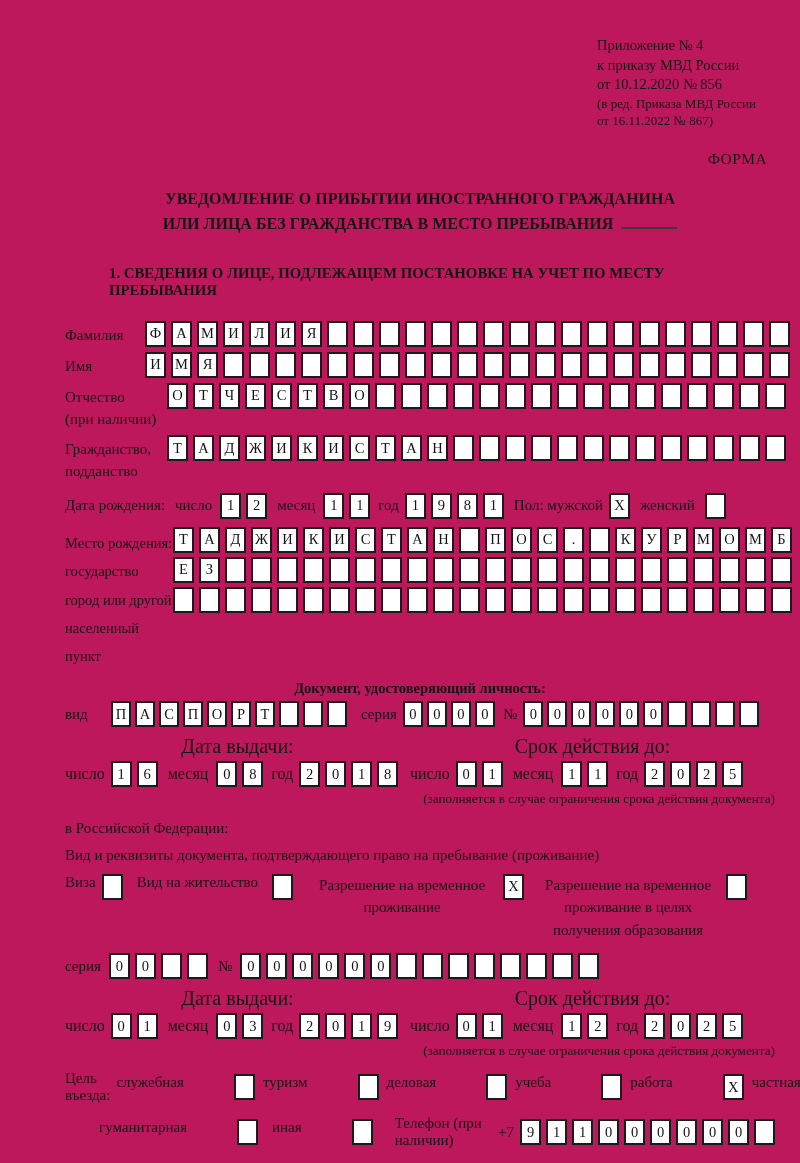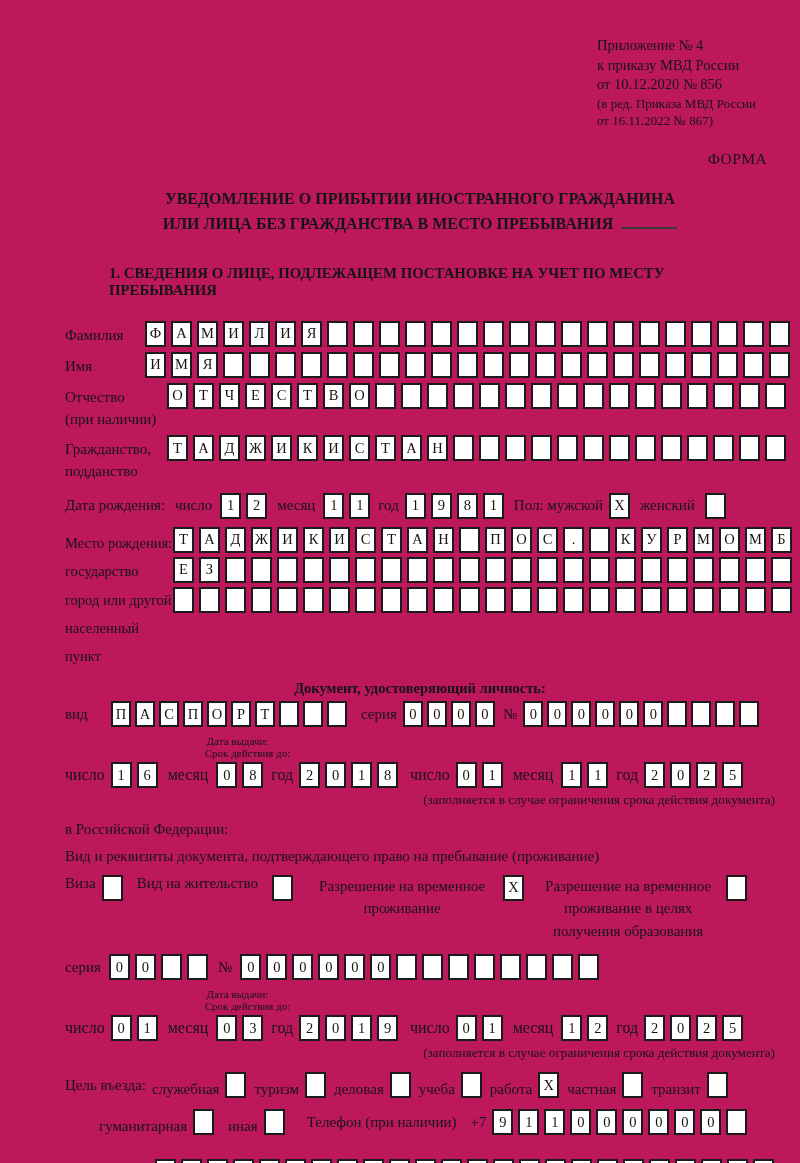--- a/index.html
+++ b/index.html
@@ -19,31 +19,31 @@
   .flabel { flex:none; font-size:15px; padding-top:4px; line-height:1.45; }
   .la { width:80px; } .lb { width:102px; } .lbp { width:108px; font-size:14.5px; line-height:1.95; padding-top:2px; }
   .cells { display:flex; gap:5px; }
   .cells-sm { display:flex; gap:4px; }
   .cellcol { display:flex; flex-direction:column; gap:4px; }
   .c { flex:none; width:21px; height:26px; border:2px solid #1b1b1b; box-sizing:border-box;
        display:flex; align-items:center; justify-content:center; font-size:14.5px; background:#fff; }
   .cells-sm .c { width:20px; }
   .inline { display:flex; align-items:center; font-size:15px; }
   .dochdr { text-align:center; font-weight:bold; font-size:14.5px; margin-top:10px; }
-  .dtitles { display:flex; font-size:11px; margin-top:8px;flex-direction:column; }
+  .dtitles { display:flex; font-size:20px; margin-top:8px; }
   .t1 { width:345px; text-align:center; } .t2 { width:365px; text-align:center; }
   .drow { display:flex; align-items:center; margin-top:3px; }
   .dleft { width:345px; } .dgrp { display:flex; align-items:center; }
   .note { text-align:right; font-size:13.2px; margin-top:4px; }
   .gap6 { margin-left:6px; } .gap8 { margin-left:8px; } .gap10 { margin-left:10px; } .gap14 { margin-left:14px; }
   .resident { font-size:15px; line-height:1.75; margin-top:8px; }
   .ckrow { display:flex; align-items:flex-start; font-size:15px; margin-top:6px; }
   .cklabel { text-align:center; line-height:1.5; }
   .prow { display:flex; align-items:center; font-size:15px; margin-top:11px; }
-  .opt { display:flex; align-items:flex-end; }
+  .opt { display:flex; align-items:flex-start;gap:44px; }
   .opt .c { margin-left:6px; }
 </style>
 </head>
 <body>
 
 <div class="page">
 
   <div class="hdr">
     <div>Приложение № 4</div>
     <div>к приказу МВД России</div>

